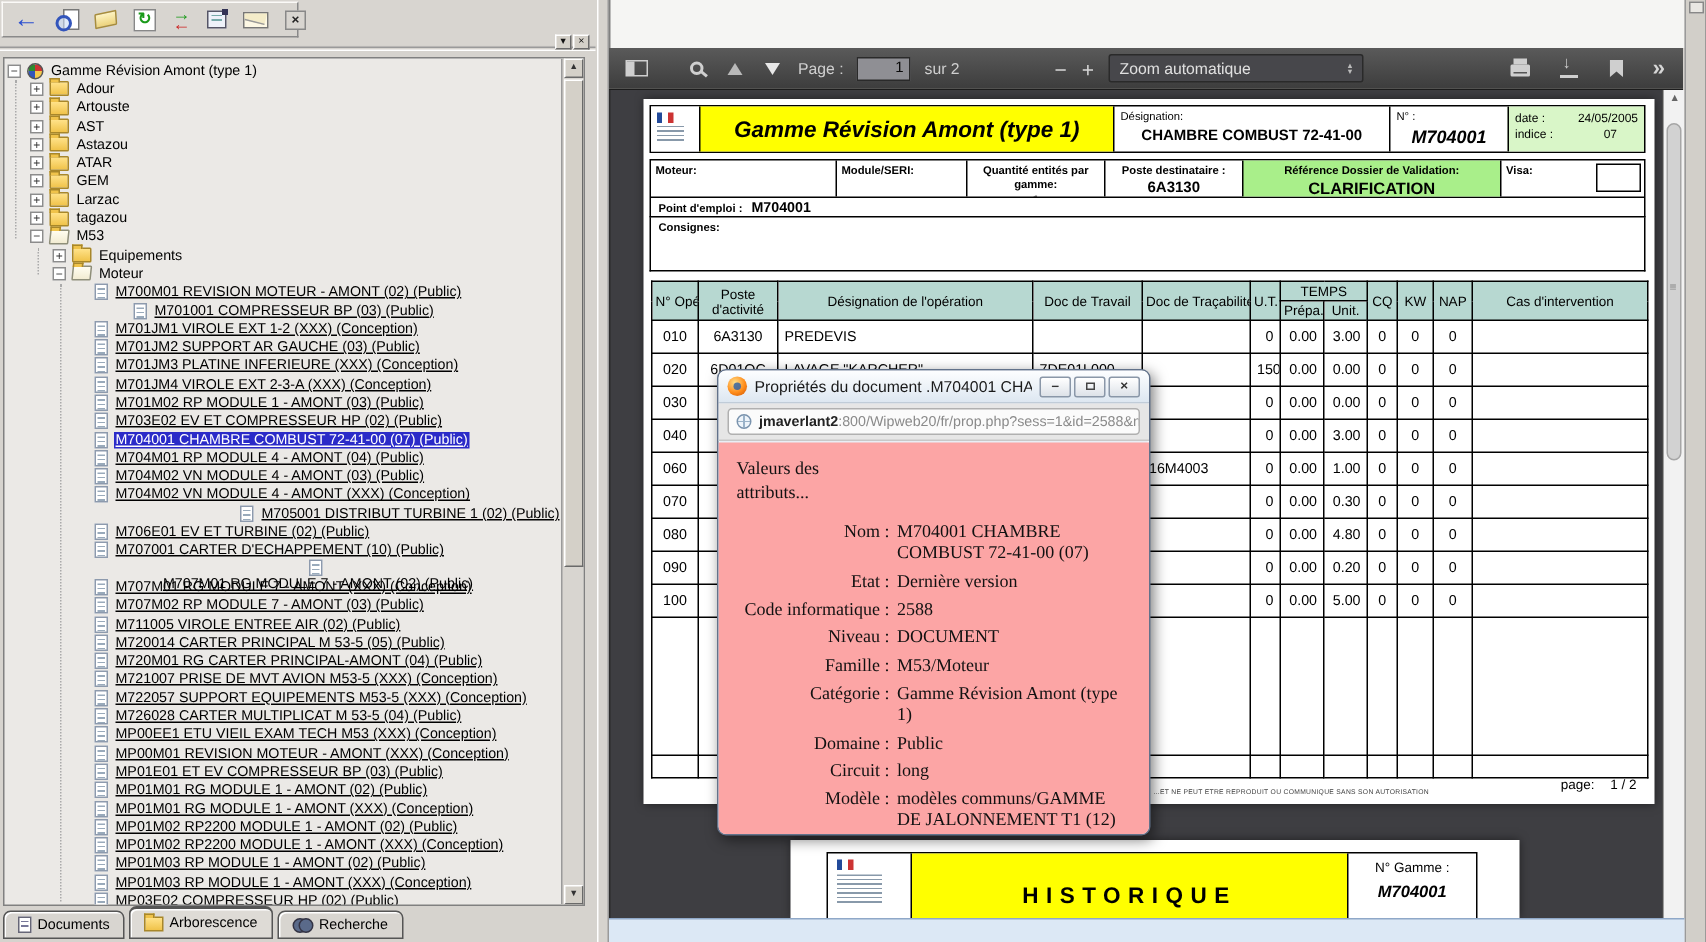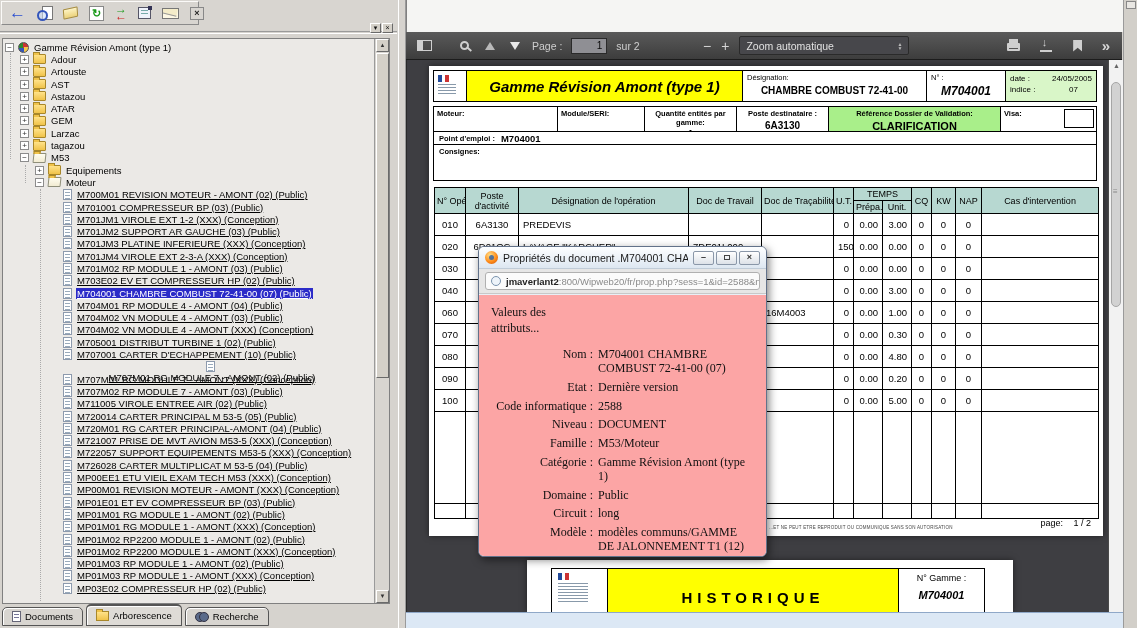--- a/index.html
+++ b/index.html
@@ -275,21 +275,21 @@
         <div class="trow" style="padding-left: 32px;">
           <span class="texp">−</span>
           <span class="tic ic-folder open"></span>
           <span class="tlabel">Moteur</span>
         </div>
         <div class="trow" style="padding-left: 47px;">
           <span class="tspc"></span>
           <span class="tic ic-doc"></span>
           <span class="tlabel doc">M700M01 REVISION MOTEUR - AMONT (02) (Public)</span>
         </div>
-        <div class="trow" style="padding-left: 47px;">
+        <div class="trow" style="padding-left: 73px;">
           <span class="tspc"></span>
           <span class="tic ic-doc"></span>
           <span class="tlabel doc">M701001 COMPRESSEUR BP (03) (Public)</span>
         </div>
         <div class="trow" style="padding-left: 47px;">
           <span class="tspc"></span>
           <span class="tic ic-doc"></span>
           <span class="tlabel doc">M701JM1 VIROLE EXT 1-2 (XXX) (Conception)</span>
         </div>
         <div class="trow" style="padding-left: 47px;">
@@ -330,24 +330,29 @@
         <div class="trow" style="padding-left: 47px;">
           <span class="tspc"></span>
           <span class="tic ic-doc"></span>
           <span class="tlabel doc">M704M02 VN MODULE 4 - AMONT (03) (Public)</span>
         </div>
         <div class="trow" style="padding-left: 47px;">
           <span class="tspc"></span>
           <span class="tic ic-doc"></span>
           <span class="tlabel doc">M704M02 VN MODULE 4 - AMONT (XXX) (Conception)</span>
         </div>
-        <div class="trow" style="padding-left: 47px;">
+        <div class="trow" style="padding-left: 47px; justify-content: flex-end;">
           <span class="tspc"></span>
           <span class="tic ic-doc"></span>
           <span class="tlabel doc">M705001 DISTRIBUT TURBINE 1 (02) (Public)</span>
+        </div>
+        <div class="trow" style="padding-left: 47px;">
+          <span class="tspc"></span>
+          <span class="tic ic-doc"></span>
+          <span class="tlabel doc">M706E01 EV ET TURBINE (02) (Public)</span>
         </div>
         <div class="trow" style="padding-left: 47px;">
           <span class="tspc"></span>
           <span class="tic ic-doc"></span>
           <span class="tlabel doc">M707001 CARTER D'ECHAPPEMENT (10) (Public)</span>
         </div>
         <div class="trow" style="padding-left: 47px; flex-direction: column;">
           <span class="tspc"></span>
           <span class="tic ic-doc"></span>
           <span class="tlabel doc">M707M01 RG MODULE 7 - AMONT (02) (Public)</span>

